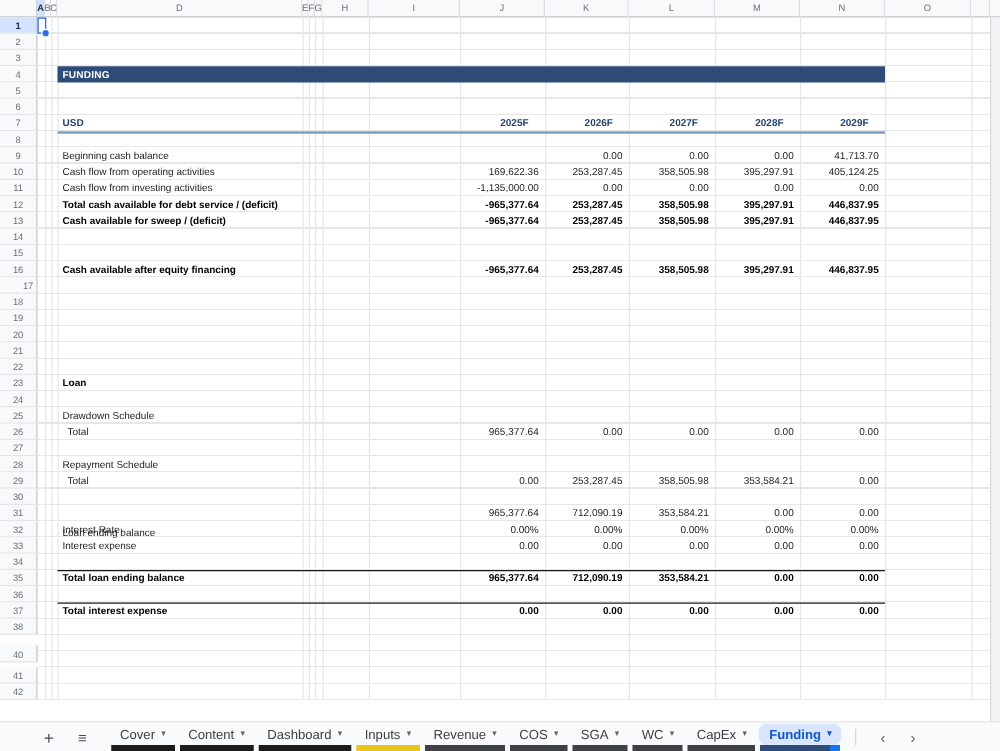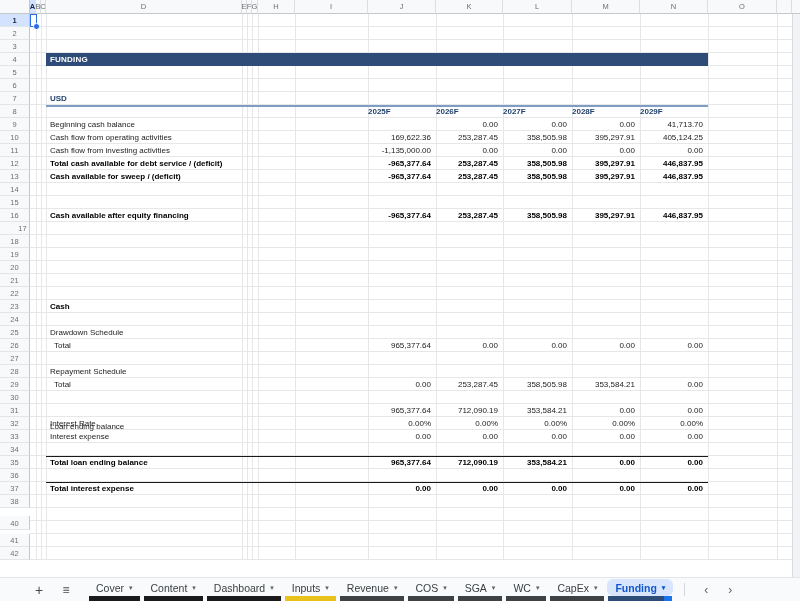--- a/index.html
+++ b/index.html
@@ -27,21 +27,21 @@
   
   .cell{position:absolute;height:13px;line-height:13px;font-size:8px;color:#1c1c1c;white-space:nowrap;}
   .lbl{text-align:center;}
   .val{text-align:right;}
   .b{font-weight:bold;color:#000;}
   .banner{position:absolute;left:46px;width:662px;height:13px;line-height:13px;font-size:8px;padding-left:4px;box-sizing:border-box;}
   .banner-funding{color:#fff;font-weight:bold;letter-spacing:.2px;}
   .banner-debt{color:#26292c;}
   .yearhdr-row{position:absolute;left:46px;top:92px;width:662px;height:13px;box-sizing:content-box;
                border-bottom:2px solid #7f9dc4;}
-  .yearhdr{position:absolute;top:13px;height:13px;line-height:13px;font-size:8px;font-weight:bold;text-align:left;}
+  .yearhdr{position:absolute;top:0;height:13px;line-height:13px;font-size:8px;font-weight:bold;text-align:center;margin-left:12px;}
   .rule{position:absolute;left:46px;width:662px;height:0;border-top:1px solid #17191b;}
 
   
   .selbox{position:absolute;left:30px;top:14px;width:7px;height:13px;border:1.5px solid #2b6be5;box-sizing:border-box;background:transparent;}
   .seldot{position:absolute;left:33px;top:23px;width:7px;height:7px;border-radius:50%;background:#2b6be5;border:1px solid #fff;box-sizing:border-box;}
 
   
   .vscroll{position:absolute;left:792px;top:14px;width:8px;height:563px;background:#f1f3f4;border-left:1px solid #dadce0;box-sizing:border-box;}
 
   
@@ -190,21 +190,21 @@
       <div class="cell val b" style="left: 436px; top: 170px; width: 62px;">253,287.45</div>
       <div class="cell val b" style="left: 503px; top: 170px; width: 64px;">358,505.98</div>
       <div class="cell val b" style="left: 572px; top: 170px; width: 63px;">395,297.91</div>
       <div class="cell val b" style="left: 640px; top: 170px; width: 63px;">446,837.95</div>
       <div class="cell lbl b" style="left: 50px; top: 209px;">Cash available after equity financing</div>
       <div class="cell val b" style="left: 368px; top: 209px; width: 63px;">-965,377.64</div>
       <div class="cell val b" style="left: 436px; top: 209px; width: 62px;">253,287.45</div>
       <div class="cell val b" style="left: 503px; top: 209px; width: 64px;">358,505.98</div>
       <div class="cell val b" style="left: 572px; top: 209px; width: 63px;">395,297.91</div>
       <div class="cell val b" style="left: 640px; top: 209px; width: 63px;">446,837.95</div>
-      <div class="cell lbl b" style="left: 50px; top: 300px;">Cash</div>
+      <div class="cell lbl b" style="left: 50px; top: 300px;">Loan</div>
       <div class="cell lbl" style="left: 50px; top: 326px;">Drawdown Schedule</div>
       <div class="cell lbl" style="left: 54px; top: 339px;">Total</div>
       <div class="cell val" style="left: 368px; top: 339px; width: 63px;">965,377.64</div>
       <div class="cell val" style="left: 436px; top: 339px; width: 62px;">0.00</div>
       <div class="cell val" style="left: 503px; top: 339px; width: 64px;">0.00</div>
       <div class="cell val" style="left: 572px; top: 339px; width: 63px;">0.00</div>
       <div class="cell val" style="left: 640px; top: 339px; width: 63px;">0.00</div>
       <div class="cell lbl" style="left: 50px; top: 365px;">Repayment Schedule</div>
       <div class="cell lbl" style="left: 54px; top: 378px;">Total</div>
       <div class="cell val" style="left: 368px; top: 378px; width: 63px;">0.00</div>

